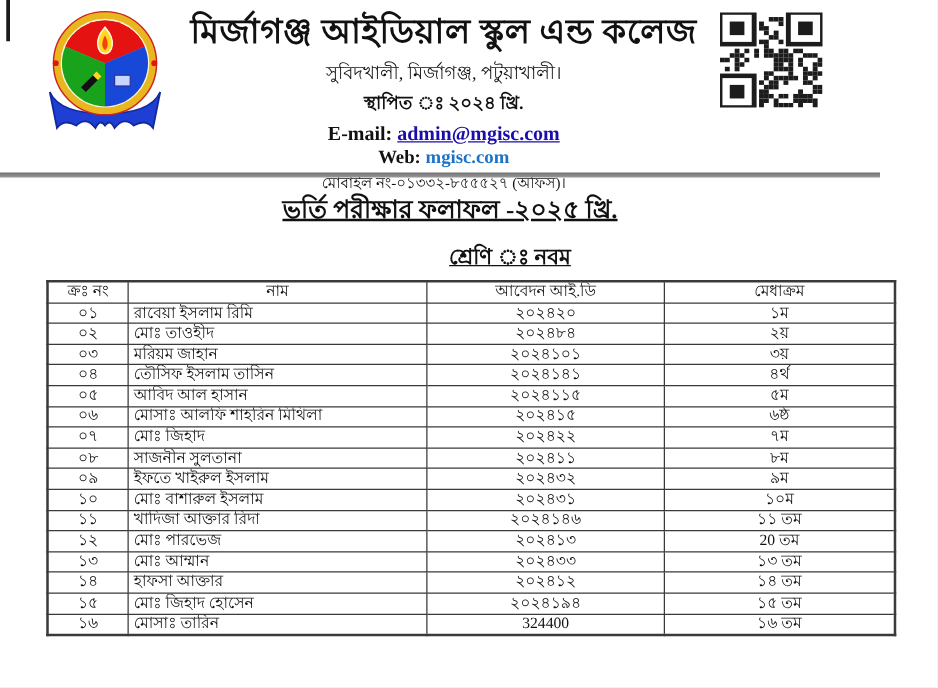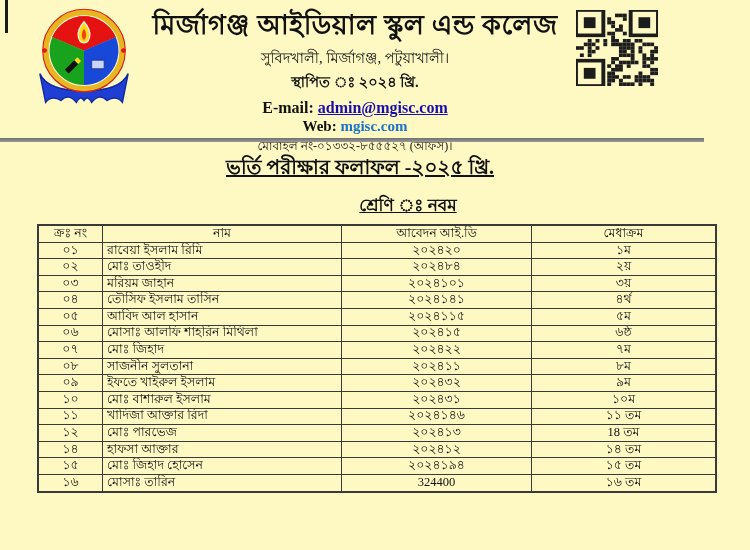--- a/index.html
+++ b/index.html
@@ -1,16 +1,16 @@
 <!DOCTYPE html>
 <html><head>
 <meta charset="utf-8">
 <style>
   html,body{margin:0;padding:0;background:#e9e9e9;}
-  .page{position:relative;width:750px;height:550px;background:#fef9c3;overflow:hidden;
+  .page{position:relative;width:750px;height:550px;background:#ffffff;overflow:hidden;
         font-family:"Liberation Serif","DejaVu Sans",serif;color:#111;}
   .corner-tick{position:absolute;left:5px;top:0;width:3px;height:33px;background:#1a1a1a;}
   
   .logo{position:absolute;left:36px;top:8px;width:96px;height:112px;}
   .head-block{position:absolute;left:105px;top:10px;width:500px;text-align:center;}
   .school-name{font-size:27px;font-weight:bold;line-height:1.15;letter-spacing:.5px;}
   .addr{font-size:14.5px;margin-top:6px;}
   .estd{font-size:14.5px;font-weight:bold;margin-top:0;}
   .email-line{font-size:16px;font-weight:bold;margin-top:4px;}
   .email-line a{color:#1a0dab;text-decoration:underline;}
@@ -279,21 +279,27 @@
         <tr>
           <td class="c0">১১</td>
           <td class="c1">খাদিজা আক্তার রিদা</td>
           <td class="c2">২০২৪১৪৬</td>
           <td class="c3">১১ তম</td>
         </tr>
         <tr>
           <td class="c0">১২</td>
           <td class="c1">মোঃ পারভেজ</td>
           <td class="c2">২০২৪১৩</td>
-          <td class="c3">18 তম</td>
+          <td class="c3">20 তম</td>
+        </tr>
+        <tr>
+          <td class="c0">১৩</td>
+          <td class="c1">মোঃ আম্মান</td>
+          <td class="c2">২০২৪৩৩</td>
+          <td class="c3">১৩ তম</td>
         </tr>
         <tr>
           <td class="c0">১৪</td>
           <td class="c1">হাফসা আক্তার</td>
           <td class="c2">২০২৪১২</td>
           <td class="c3">১৪ তম</td>
         </tr>
         <tr>
           <td class="c0">১৫</td>
           <td class="c1">মোঃ জিহাদ হোসেন</td>

